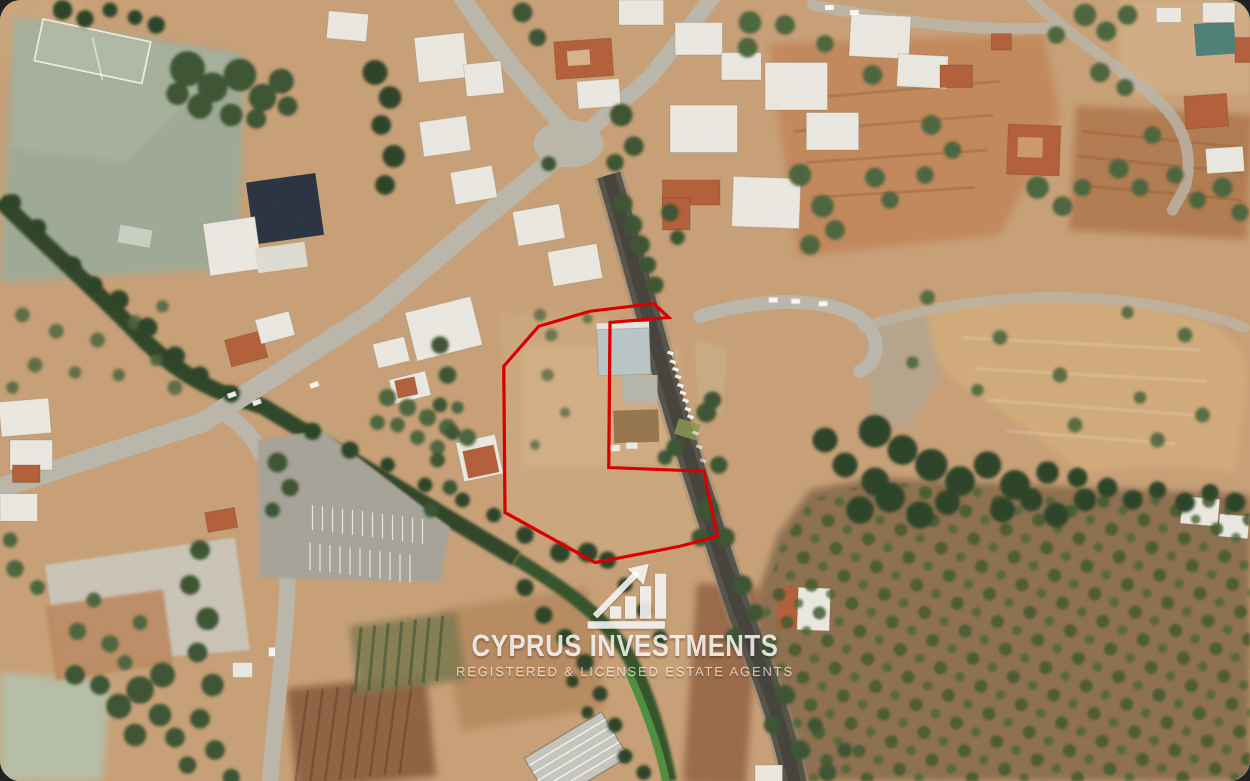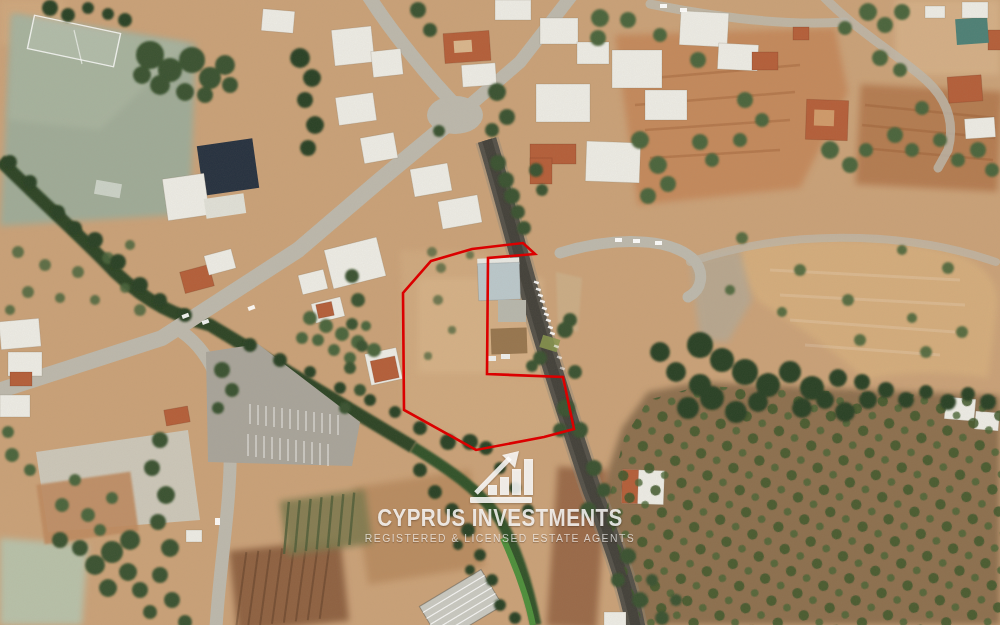--- a/index.html
+++ b/index.html
@@ -1,17 +1,17 @@
 <!DOCTYPE html>
 <html><head>
 <meta charset="utf-8">
 <style>
   html,body{margin:0;padding:0;background:#222;}
   .stage{position:relative;width:1000px;height:625px;overflow:hidden;
-         font-family:"Liberation Sans","DejaVu Sans",sans-serif;background:#4d7c0f;}
+         font-family:"Liberation Sans","DejaVu Sans",sans-serif;background:#4d7c0f;border-radius:17px;}
   .scene{position:absolute;left:0;top:0;width:1000px;height:625px;display:block;}
   .wm{position:absolute;left:0;right:0;top:443px;text-align:center;pointer-events:none;z-index:5;}
   .wm-logo{display:block;margin:0 auto;width:68px;height:62px;
            filter:drop-shadow(0 1px 1px rgba(40,25,10,.35));}
   .wm-brand{margin-top:0;font-size:24.5px;font-weight:bold;line-height:1.05;
             color:rgba(255,255,255,.83);letter-spacing:.5px;white-space:nowrap;
             transform:scaleX(.84);transform-origin:50% 50%;
             text-shadow:0 1px 2px rgba(50,30,15,.4);}
   .wm-tag{margin-top:2px;font-size:10.6px;line-height:1.1;color:rgba(255,255,255,.68);
           letter-spacing:1.5px;white-space:nowrap;transform:scaleX(.98);

